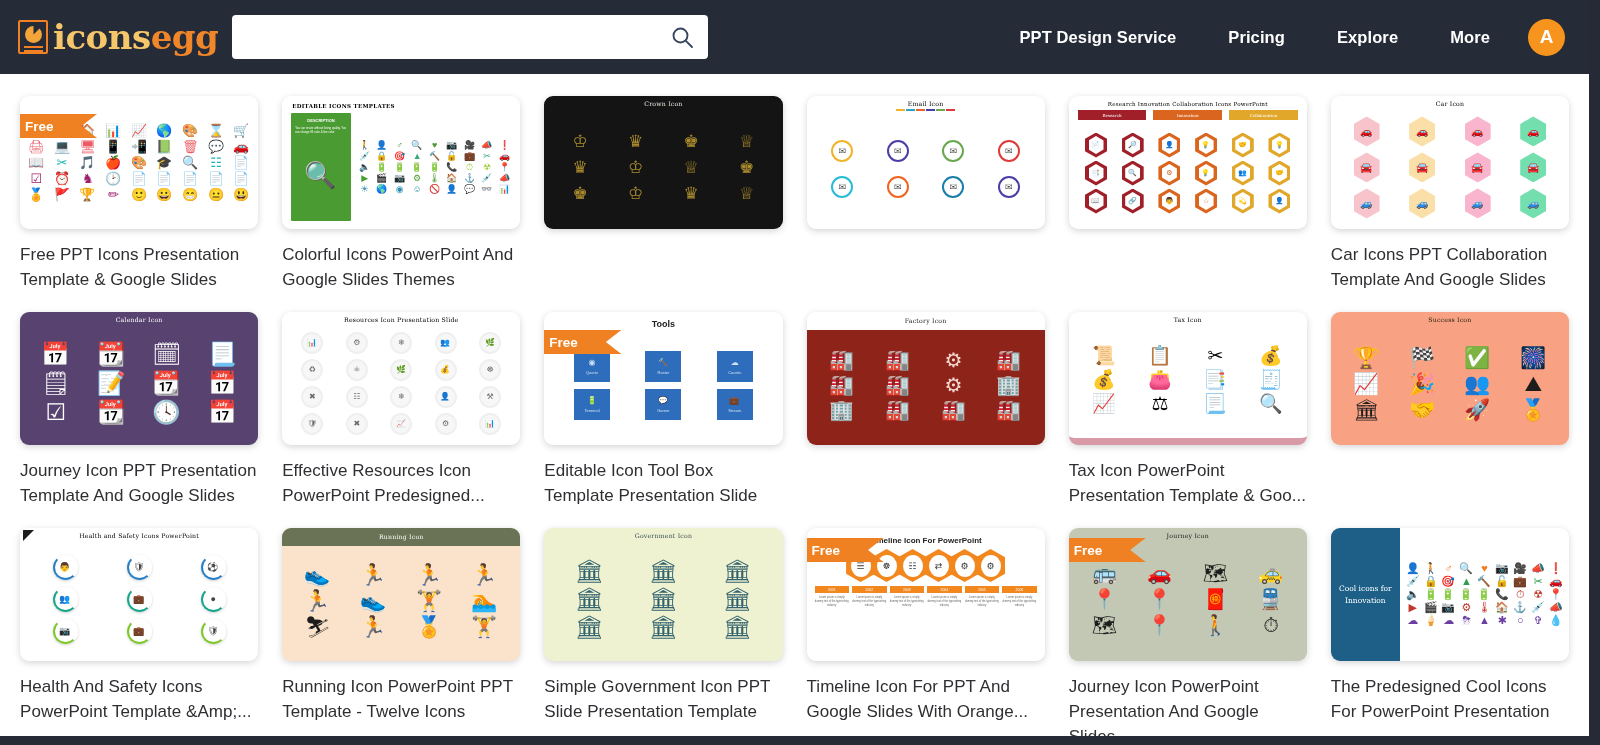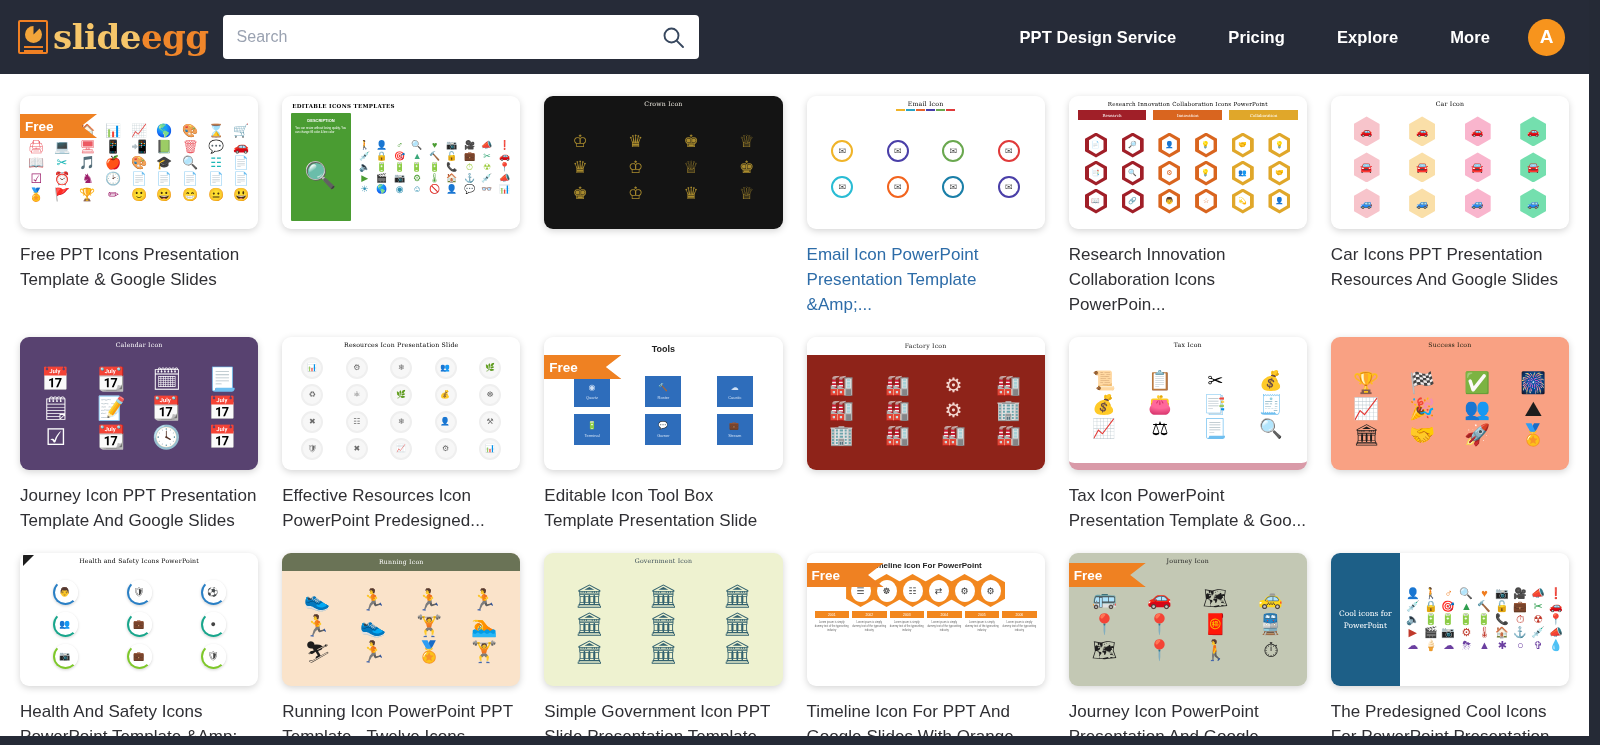--- a/index.html
+++ b/index.html
@@ -212,25 +212,24 @@
 <div class="viewport">
 
   <div class="header">
 
     <div class="logo">
       <div class="logo-mark">
         <div class="pie"></div>
           <div class="bar1"></div>
           <div class="bar2"></div>
       </div>
-      <div class="logo-text"><span class="slide">slide</span><span class="egg">egg</span></div>
+      <div class="logo-text"><span class="slide">icons</span><span class="egg">egg</span></div>
     </div>
 
     <div class="search-wrap">
-      <input class="search-input" value="" placeholder="Search" style="">
       <svg class="search-icon" viewBox="0 0 24 24" fill="none" stroke="#37475e" stroke-width="1.9">
         <circle cx="10.5" cy="10.5" r="7"></circle>
           <line x1="15.6" y1="15.6" x2="22" y2="22" stroke-linecap="round"></line>
       </svg>
     </div>
 
     <nav class="nav">
       <div class="nav-item">PPT Design Service</div>
       <div class="nav-item">Pricing</div>
       <div class="nav-item">Explore</div>
@@ -350,20 +349,21 @@
                 <span class="ico" style="color:#2f8fb0;font-size:9px">☺</span>
                 <span class="ico" style="color:#2f8fb0;font-size:9px">🚫</span>
                 <span class="ico" style="color:#2f8fb0;font-size:9px">👤</span>
                 <span class="ico" style="color:#2f8fb0;font-size:9px">💬</span>
                 <span class="ico" style="color:#2f8fb0;font-size:9px">👓</span>
                 <span class="ico" style="color:#2f8fb0;font-size:9px">📊</span>
             </div>
           </div>
         </div>
       </div>
+      <div class="card-title">Colorful Icons PowerPoint And Google Slides Themes</div>
     </div>
 
     <div class="card">
       <div class="thumb-wrap" style="background:#141414">
         <div class="thumb">
           <div class="thumb-title" style="color:#f0ece2">Crown Icon</div>
           <div class="icon-grid" style="grid-template-columns:repeat(4,1fr);row-gap:9px">
             <span class="ico" style="color:#a98b2e;font-size:17px">♔</span>
               <span class="ico" style="color:#a98b2e;font-size:17px">♛</span>
               <span class="ico" style="color:#a98b2e;font-size:17px">♚</span>
@@ -398,21 +398,20 @@
             <span class="ring" style="border-color:#4a3fa8">✉</span>
             <span class="ring" style="border-color:#6aa84f">✉</span>
             <span class="ring" style="border-color:#e03a3a">✉</span>
             <span class="ring" style="border-color:#29bcd4">✉</span>
             <span class="ring" style="border-color:#f2641e">✉</span>
             <span class="ring" style="border-color:#1a7fa8">✉</span>
             <span class="ring" style="border-color:#4a3fa8">✉</span>
           </div>
         </div>
       </div>
-      <div class="card-title link">Email Icon PowerPoint Presentation Template &amp;Amp;...</div>
     </div>
 
     <div class="card">
       <div class="thumb-wrap">
         <div class="thumb">
           <div class="thumb-title" style="font-size:5.6px">Research Innovation Collaboration Icons PowerPoint</div>
           <div style="display:grid;grid-template-columns:repeat(3,1fr);gap:7px;padding:0 9px 3px 9px">
             <div style="background:#a01f28;color:#fff;font-size:4px;text-align:center;padding:2.5px 0;font-family:'DejaVu Serif',serif">Research</div>
             <div style="background:#d9651f;color:#fff;font-size:4px;text-align:center;padding:2.5px 0;font-family:'DejaVu Serif',serif">Innovation</div>
             <div style="background:#e0a72a;color:#fff;font-size:4px;text-align:center;padding:2.5px 0;font-family:'DejaVu Serif',serif">Collaboration</div>
@@ -468,21 +467,20 @@
               </span>
             <span class="hexi" style="background:#e0a72a">
                 <i style="background:#fff;width:15px;height:18px;clip-path:polygon(50% 0%,100% 25%,100% 75%,50% 100%,0% 75%,0% 25%);display:flex;align-items:center;justify-content:center;font-size:7px;color:#e0a72a;font-style:normal">💫</i>
               </span>
             <span class="hexi" style="background:#e0a72a">
                 <i style="background:#fff;width:15px;height:18px;clip-path:polygon(50% 0%,100% 25%,100% 75%,50% 100%,0% 75%,0% 25%);display:flex;align-items:center;justify-content:center;font-size:7px;color:#e0a72a;font-style:normal">👤</i>
               </span>
           </div>
         </div>
       </div>
-      <div class="card-title">Research Innovation Collaboration Icons PowerPoin...</div>
     </div>
 
     <div class="card">
       <div class="thumb-wrap">
         <div class="thumb">
           <div class="thumb-title">Car Icon</div>
           <div class="icon-grid" style="grid-template-columns:repeat(4,1fr);row-gap:6px">
             <span class="hexi" style="background:#f7c4cb;width:26px;height:30px">🚗</span>
             <span class="hexi" style="background:#fadfa8;width:26px;height:30px">🚗</span>
             <span class="hexi" style="background:#f9b5cd;width:26px;height:30px">🚗</span>
@@ -491,21 +489,21 @@
             <span class="hexi" style="background:#fadfa8;width:26px;height:30px">🚘</span>
             <span class="hexi" style="background:#f9b5cd;width:26px;height:30px">🚘</span>
             <span class="hexi" style="background:#74dfae;width:26px;height:30px">🚘</span>
             <span class="hexi" style="background:#f7c4cb;width:26px;height:30px">🚙</span>
             <span class="hexi" style="background:#fadfa8;width:26px;height:30px">🚙</span>
             <span class="hexi" style="background:#f9b5cd;width:26px;height:30px">🚙</span>
             <span class="hexi" style="background:#74dfae;width:26px;height:30px">🚙</span>
           </div>
         </div>
       </div>
-      <div class="card-title">Car Icons PPT Presentation Resources And Google Slides</div>
+      <div class="card-title">Car Icons PPT Collaboration Template And Google Slides</div>
     </div>
 
     <div class="row-spacer"></div>
 
     <div class="card">
       <div class="thumb-wrap" style="background:#584270">
         <div class="thumb">
           <div class="thumb-title" style="color:#fff">Calendar Icon</div>
           <div class="icon-grid" style="grid-template-columns:repeat(4,1fr);row-gap:6px;color:#fff">
             <span class="ico" style="font-size:23px">📅</span>
@@ -792,21 +790,21 @@
               <span class="ico" style="font-size:20px">⏱</span>
           </div>
         </div>
       </div>
       <div class="card-title">Journey Icon PowerPoint Presentation And Google Slides</div>
     </div>
 
     <div class="card">
       <div class="thumb-wrap">
         <div class="thumb" style="flex-direction:row">
-          <div style="width:29%;background:#1d5f87;color:#fff;display:flex;align-items:center;justify-content:center;text-align:center;font-family:'DejaVu Serif',serif;font-size:7.5px;line-height:1.5">Cool icons for PowerPoint</div>
+          <div style="width:29%;background:#1d5f87;color:#fff;display:flex;align-items:center;justify-content:center;text-align:center;font-family:'DejaVu Serif',serif;font-size:7.5px;line-height:1.5">Cool icons for Innovation</div>
           <div style="flex:1;display:grid;grid-template-columns:repeat(9,1fr);align-content:center;justify-items:center;gap:2px;padding:6px 5px">
             <span class="ico" style="color:#f07c1e;font-size:11px">👤</span>
               <span class="ico" style="color:#f07c1e;font-size:11px">🚶</span>
               <span class="ico" style="color:#f07c1e;font-size:11px">♂</span>
               <span class="ico" style="color:#f07c1e;font-size:11px">🔍</span>
               <span class="ico" style="color:#f07c1e;font-size:11px">♥</span>
               <span class="ico" style="color:#f07c1e;font-size:11px">📷</span>
               <span class="ico" style="color:#f07c1e;font-size:11px">🎥</span>
               <span class="ico" style="color:#f07c1e;font-size:11px">📣</span>
               <span class="ico" style="color:#f07c1e;font-size:11px">❗</span>

